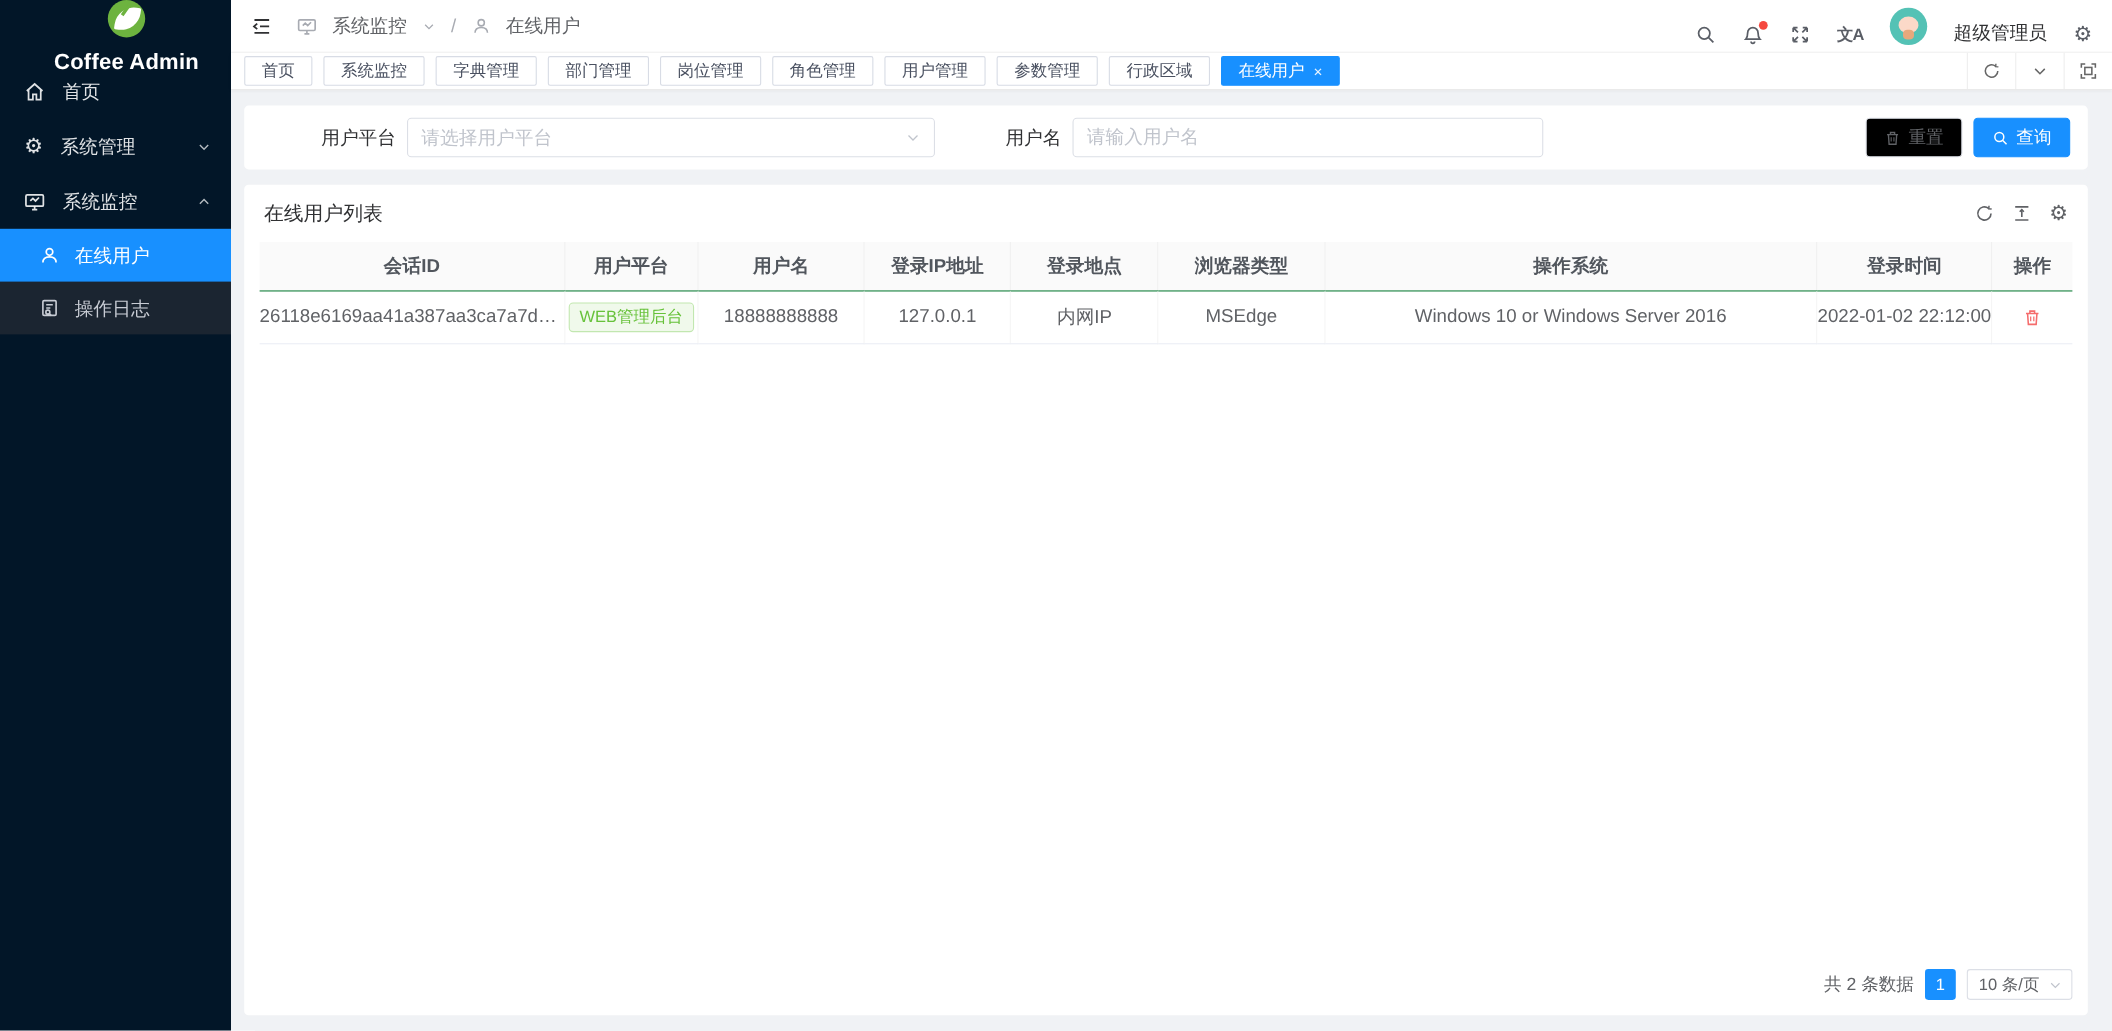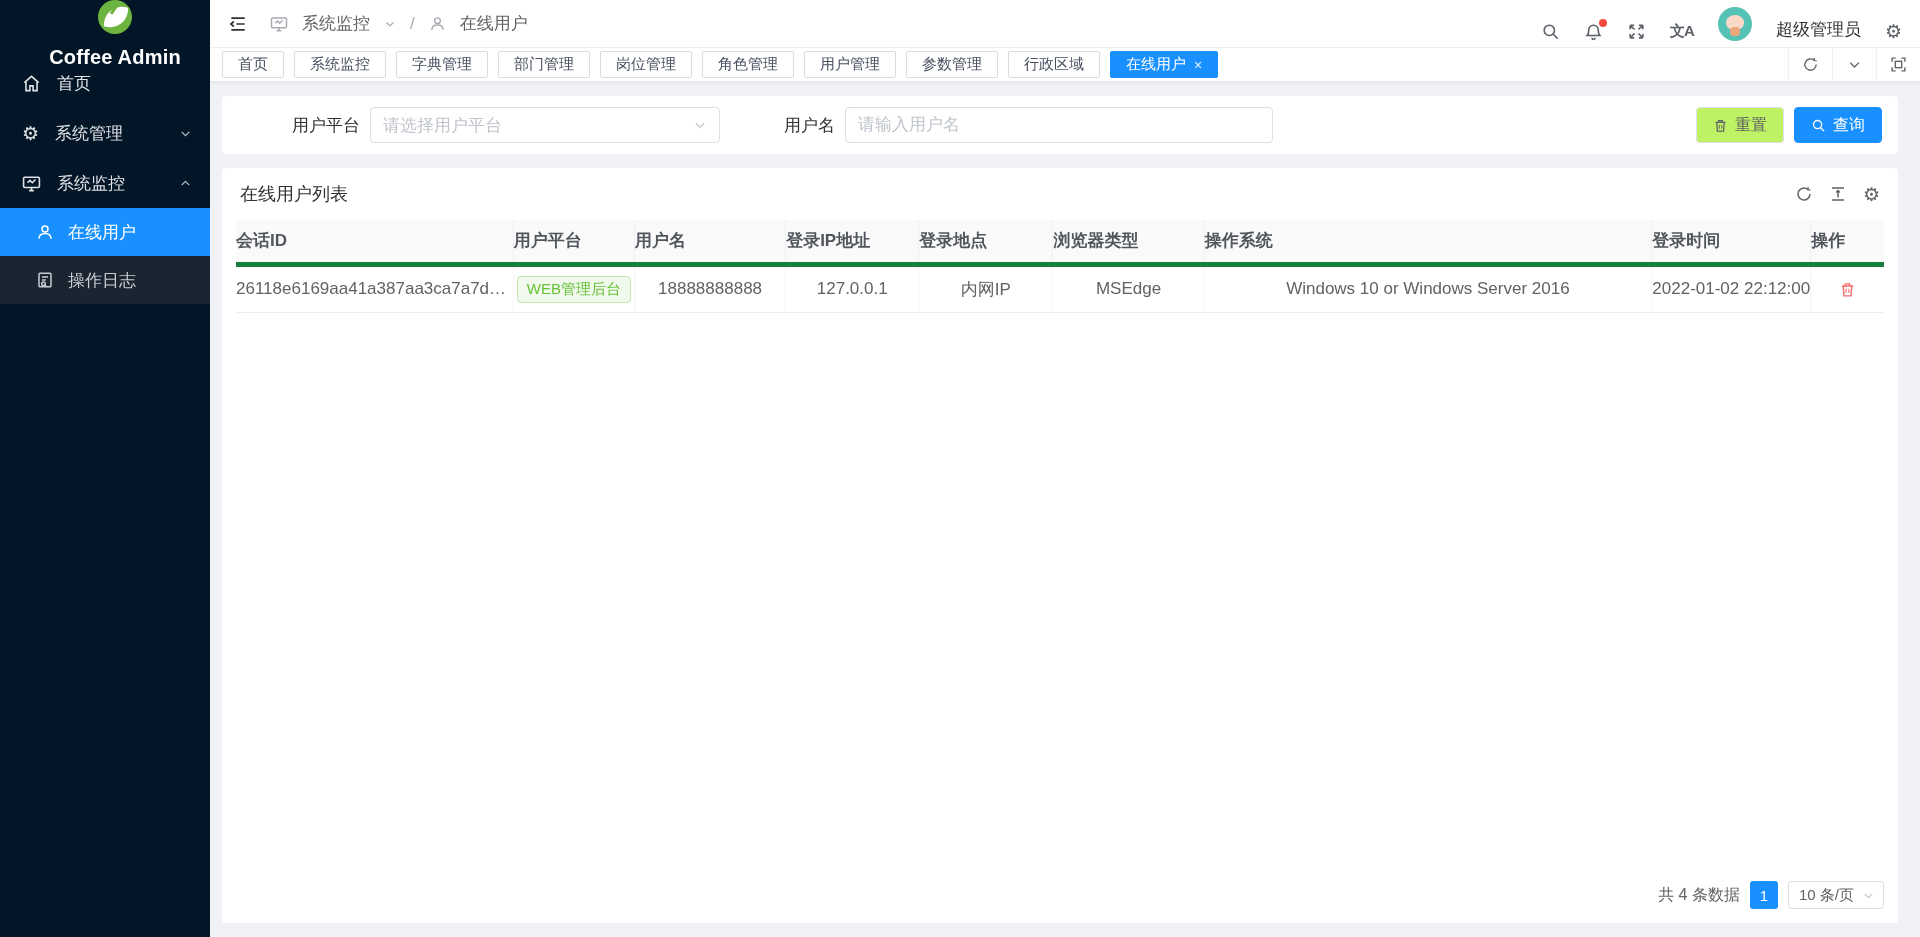--- a/index.html
+++ b/index.html
@@ -57,40 +57,40 @@
   .tab-tools { display:flex; height:100%; }
   .tab-tool { width:44px; height:100%; display:flex; align-items:center; justify-content:center;
     border-left:1px solid #eee; color:#666; cursor:pointer; }
 
   
   .content { flex:1; padding:14px 22px 14px 12px; display:flex; flex-direction:column; gap:14px; min-height:0; }
   .card { background:#fff; border-radius:4px; }
 
   .filter-card { height:58px; display:flex; align-items:center; padding:0 16px; gap:10px; }
   .f-label { font-size:17px; color:#303133; margin-left:54px; }
-  .select-box { width:350px; height:36px; border:1px solid #dcdfe6; border-radius:4px; display:flex; align-items:center;
+  .select-box { width:480px; height:36px; border:1px solid #dcdfe6; border-radius:4px; display:flex; align-items:center;
     padding:0 12px; color:#c0c4cc; font-size:17px; cursor:pointer; background:#fff;}
   .select-box .ph { flex:1; }
   .text-input { width:428px; height:36px; border:1px solid #dcdfe6; border-radius:4px; padding:0 12px; font-size:17px;
     color:#606266; font-family:inherit; }
   .text-input::placeholder { color:#c0c4cc; }
   .filter-spacer { flex:1; }
   .btn { height:36px; border-radius:4px; display:inline-flex; align-items:center; gap:7px; font-size:16px;
-    padding:0 16px; cursor:pointer; border:1px solid #dcdfe6; background:#bef264; color:#606266; font-family:inherit;}
+    padding:0 16px; cursor:pointer; border:1px solid #dcdfe6; background:#000000; color:#606266; font-family:inherit;}
   .btn-primary { background:#1890ff; border-color:#1890ff; color:#fff; }
 
   .main-card { flex:1; display:flex; flex-direction:column; padding:0 14px 14px; min-height:0; }
   .card-head { height:52px; display:flex; align-items:center; padding:0 4px; }
   .card-title { font-size:18px; color:#303133; }
   .card-tools { margin-left:auto; display:flex; align-items:center; gap:16px; color:#606266; }
   .card-tools > * { cursor:pointer; }
 
   table.grid { width:100%; border-collapse:collapse; table-layout:fixed; }
-  .grid th { height:44px; background:#fafafa; font-size:17px; color:#51565d; font-weight:600; text-align:left;
-    border-bottom:5px solid #15803d; border-right:1px solid #f0f0f0; }
+  .grid th { height:44px; background:#fafafa; font-size:17px; color:#51565d; font-weight:600; text-align:center;
+    border-bottom:1px solid #15803d; border-right:1px solid #f0f0f0; }
   .grid th:last-child { border-right:none; }
   .grid td { height:48px; font-size:17px; color:#606266; text-align:center; border-bottom:1px solid #ebeef5;
     border-right:1px solid #f5f5f5; overflow:hidden; white-space:nowrap; text-overflow:ellipsis;}
   .grid td:last-child { border-right:none; }
   .tag-success { display:inline-block; padding:3px 9px; font-size:15px; color:#67c23a; background:#f0f9eb;
     border:1px solid #c2e7b0; border-radius:4px; }
   .danger-ic { color:#f56c6c; display:inline-flex; cursor:pointer; vertical-align:middle;}
 
   .pager { margin-top:auto; display:flex; align-items:center; justify-content:flex-end; gap:10px; padding-top:12px; }
   .pager-total { font-size:16px; color:#606266; }
@@ -344,21 +344,21 @@
                     <path d="M4 7 h16 M9 7 V4 h6 v3 M6 7 l1 14 h10 l1 -14"></path>
                     <path d="M10 11 v6 M14 11 v6" stroke-width="1.6"></path>
                   </svg>
   </span>
 </td>
             </tr>
           </tbody>
       </table>
 
       <div class="pager">
-        <span class="pager-total">共 4 条数据</span>
+        <span class="pager-total">共 2 条数据</span>
         <span class="page-num">1</span>
         <span class="page-size">
           <span>10 条/页</span>
           <svg width="13" height="13" viewBox="0 0 24 24" fill="none" stroke="#c0c4cc" stroke-width="2">
               <polyline points="5,9 12,16 19,9"></polyline>
             </svg>
         </span>
       </div>
     </section>
   </div>

